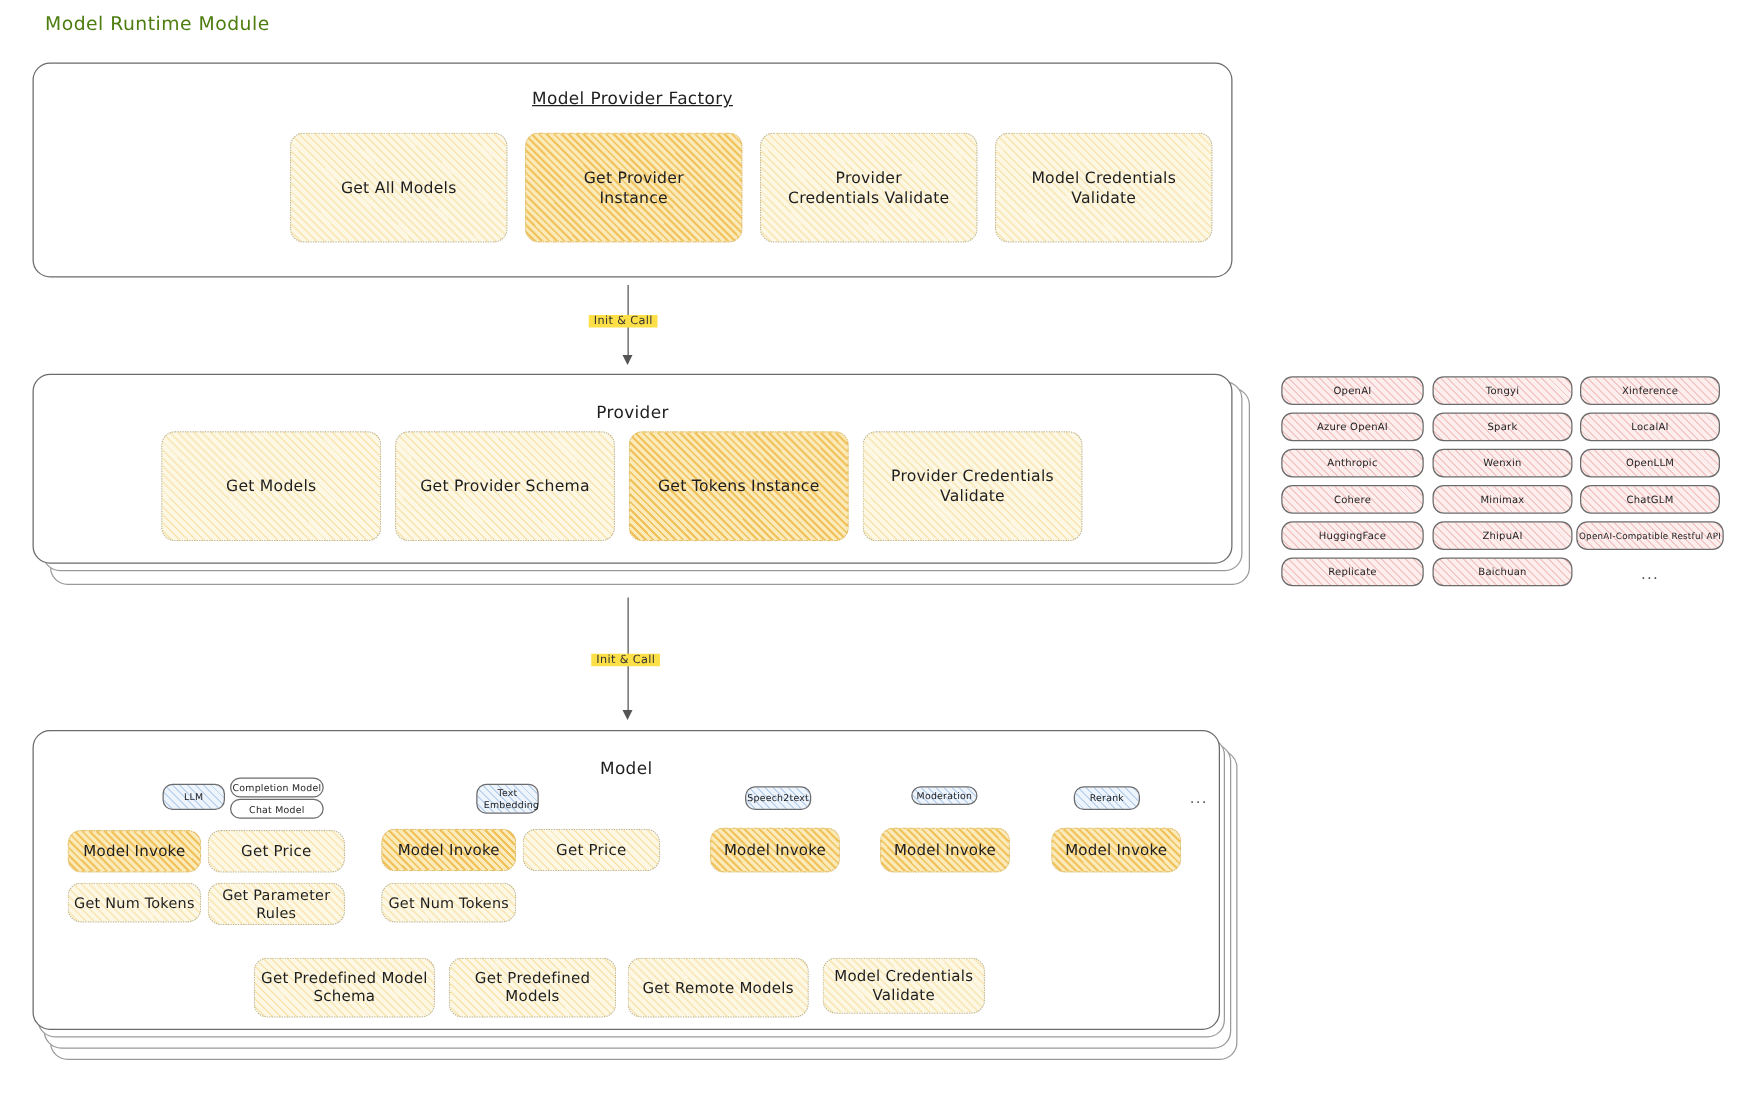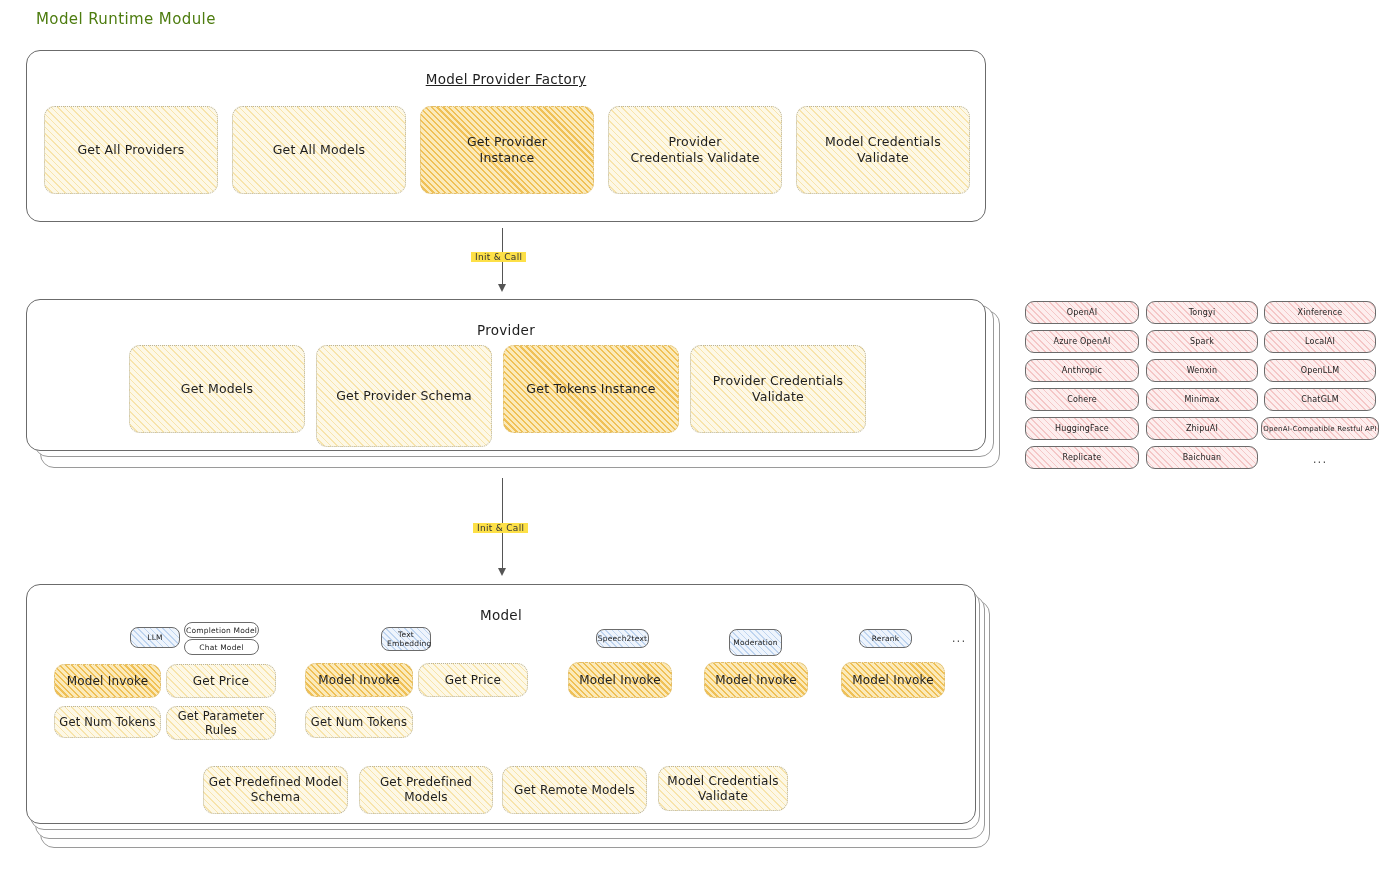--- a/index.html
+++ b/index.html
@@ -98,23 +98,20 @@
 <body>
 
 <div class="canvas">
 
   <div id="page-title">Model Runtime Module</div>
 
   <div class="panel" style="left:26px;top:50px;width:960px;height:172px;">
     <div class="panel-title" style="top:20px;text-decoration:underline;">Model Provider Factory</div>
   </div>
 
-  <div class="hbox" style="left:44px;top:106px;width:174px;height:88px;">
-    <span>Get All Providers</span>
-  </div>
   <div class="hbox" style="left:232px;top:106px;width:174px;height:88px;">
     <span>Get All Models</span>
   </div>
   <div class="hbox dark" style="left:420px;top:106px;width:174px;height:88px;">
     <span style="max-width:120px;">Get Provider Instance</span>
   </div>
   <div class="hbox" style="left:608px;top:106px;width:174px;height:88px;">
     <span style="max-width:130px;">Provider Credentials Validate</span>
   </div>
   <div class="hbox" style="left:796px;top:106px;width:174px;height:88px;">
@@ -127,21 +124,21 @@
 
   <div class="panel-stack-layer" style="left:40px;top:310px;width:960px;height:158px;"></div>
   <div class="panel-stack-layer" style="left:34px;top:305px;width:960px;height:152px;"></div>
   <div class="panel" style="left:26px;top:299px;width:960px;height:152px;">
     <div class="panel-title" style="top:22px;">Provider</div>
   </div>
 
   <div class="hbox" style="left:129px;top:345px;width:176px;height:88px;">
     <span>Get Models</span>
   </div>
-  <div class="hbox" style="left:316px;top:345px;width:176px;height:102px;">
+  <div class="hbox" style="left:316px;top:345px;width:176px;height:88px;">
     <span>Get Provider Schema</span>
   </div>
   <div class="hbox dark" style="left:503px;top:345px;width:176px;height:88px;">
     <span>Get Tokens Instance</span>
   </div>
   <div class="hbox" style="left:690px;top:345px;width:176px;height:88px;">
     <span style="max-width:135px;">Provider Credentials Validate</span>
   </div>
 
   <div class="pchip" style="left:1025px;top:301px;width:114px;height:23px;">
@@ -247,21 +244,21 @@
     <span>Get Num Tokens</span>
   </div>
 
   <div class="badge" style="left:596px;top:629px;width:53px;height:19px;">
     <span>Speech2text</span>
   </div>
   <div class="hbox dark" style="left:568px;top:662px;width:104px;height:36px;font-size:12px;">
     <span>Model Invoke</span>
   </div>
 
-  <div class="badge" style="left:729px;top:629px;width:53px;height:27px;">
+  <div class="badge" style="left:729px;top:629px;width:53px;height:15px;">
     <span>Moderation</span>
   </div>
   <div class="hbox dark" style="left:704px;top:662px;width:104px;height:36px;font-size:12px;">
     <span>Model Invoke</span>
   </div>
 
   <div class="badge" style="left:859px;top:629px;width:53px;height:19px;">
     <span>Rerank</span>
   </div>
   <div class="hbox dark" style="left:841px;top:662px;width:104px;height:36px;font-size:12px;">

